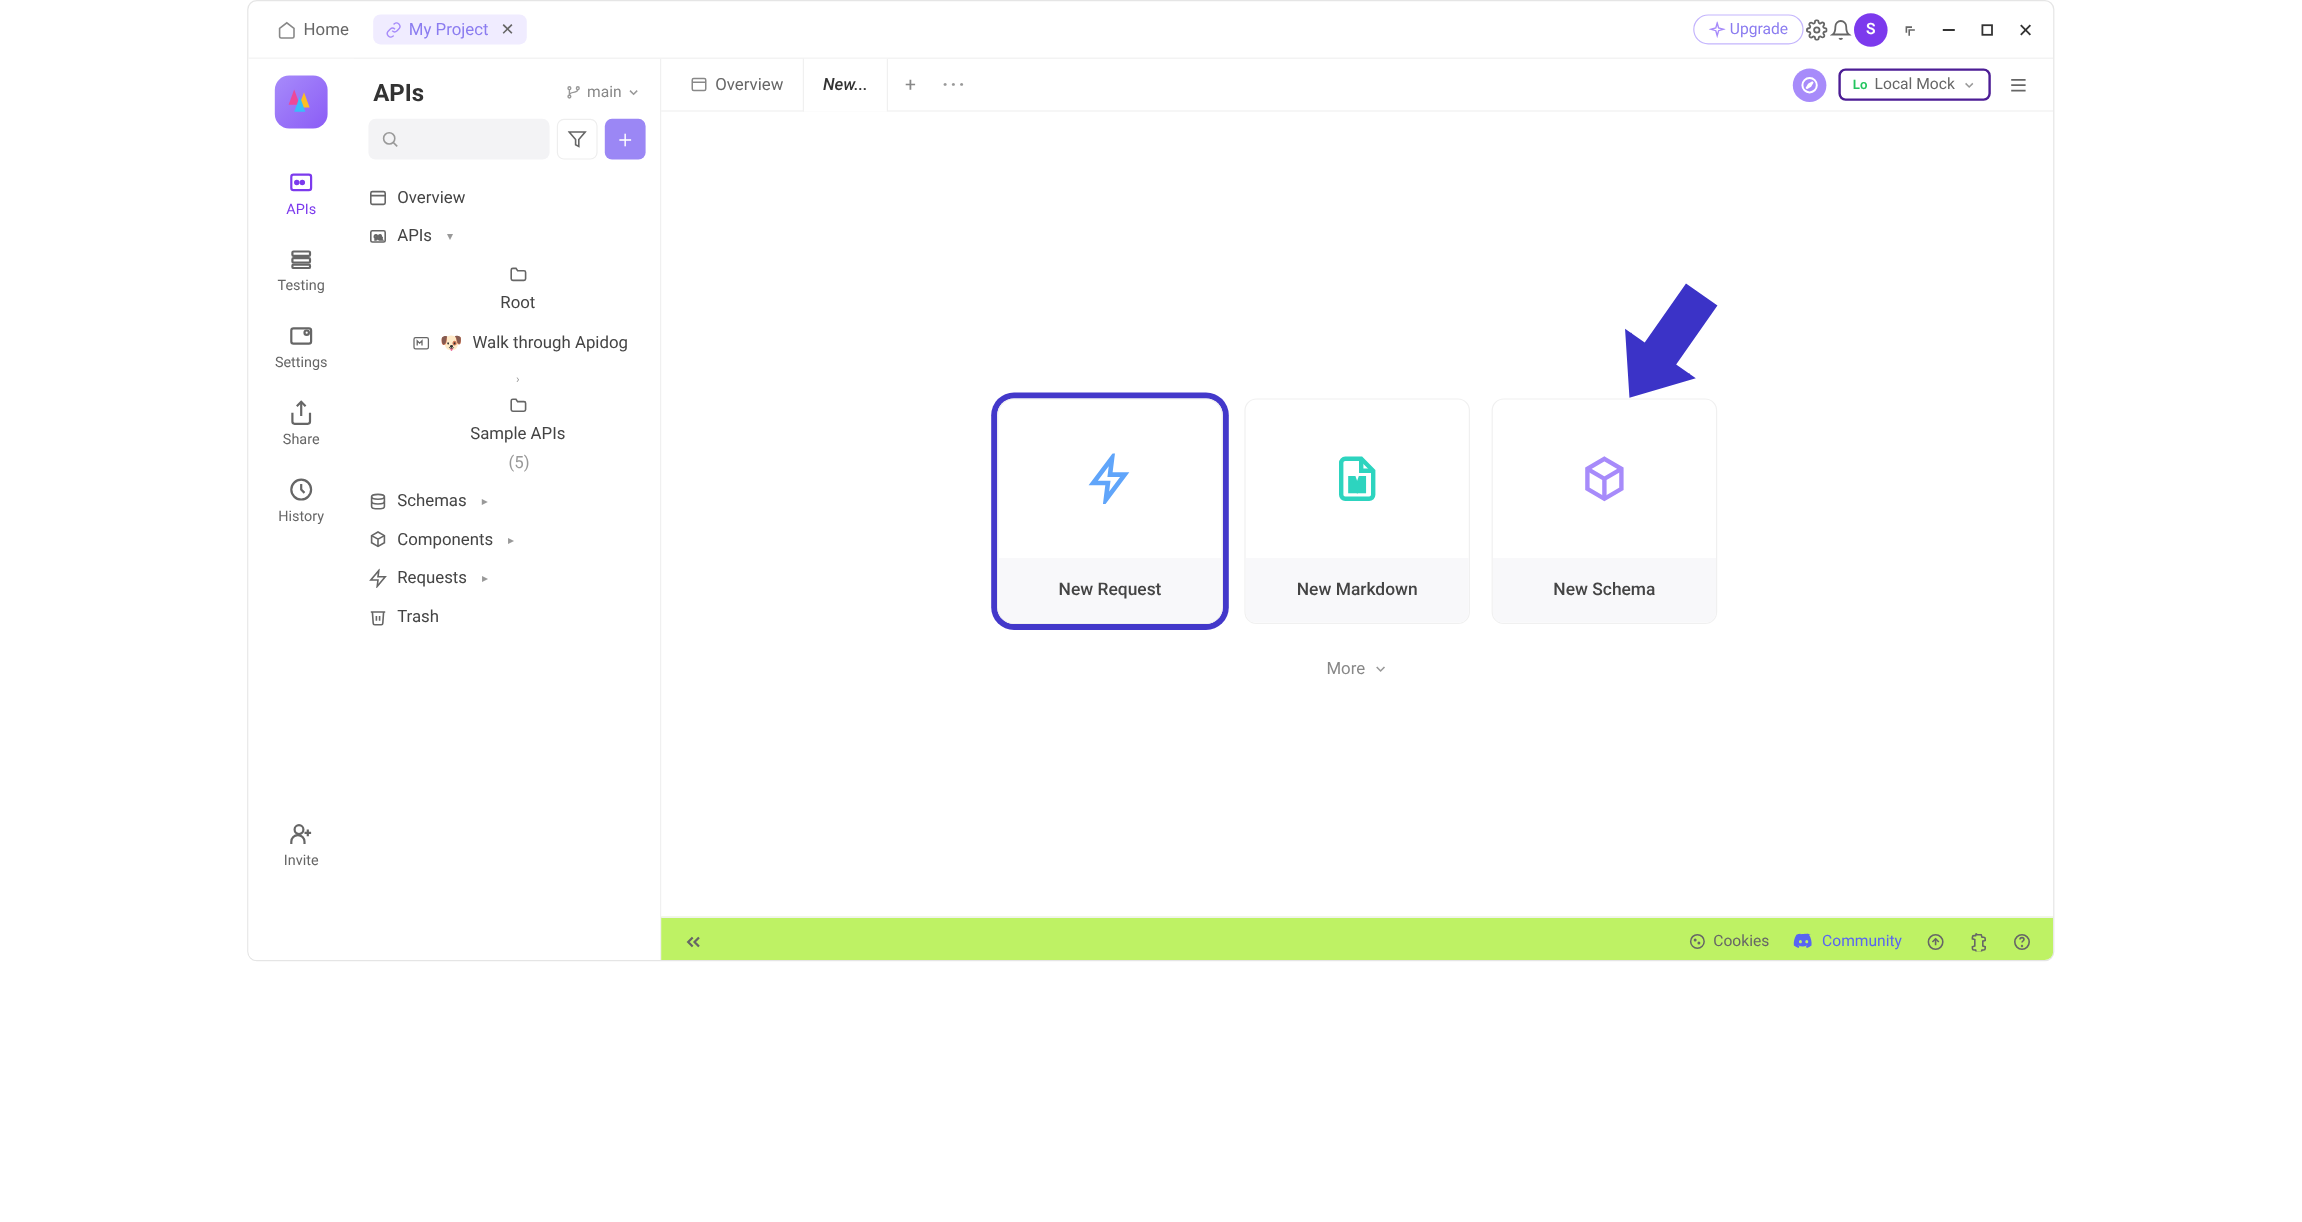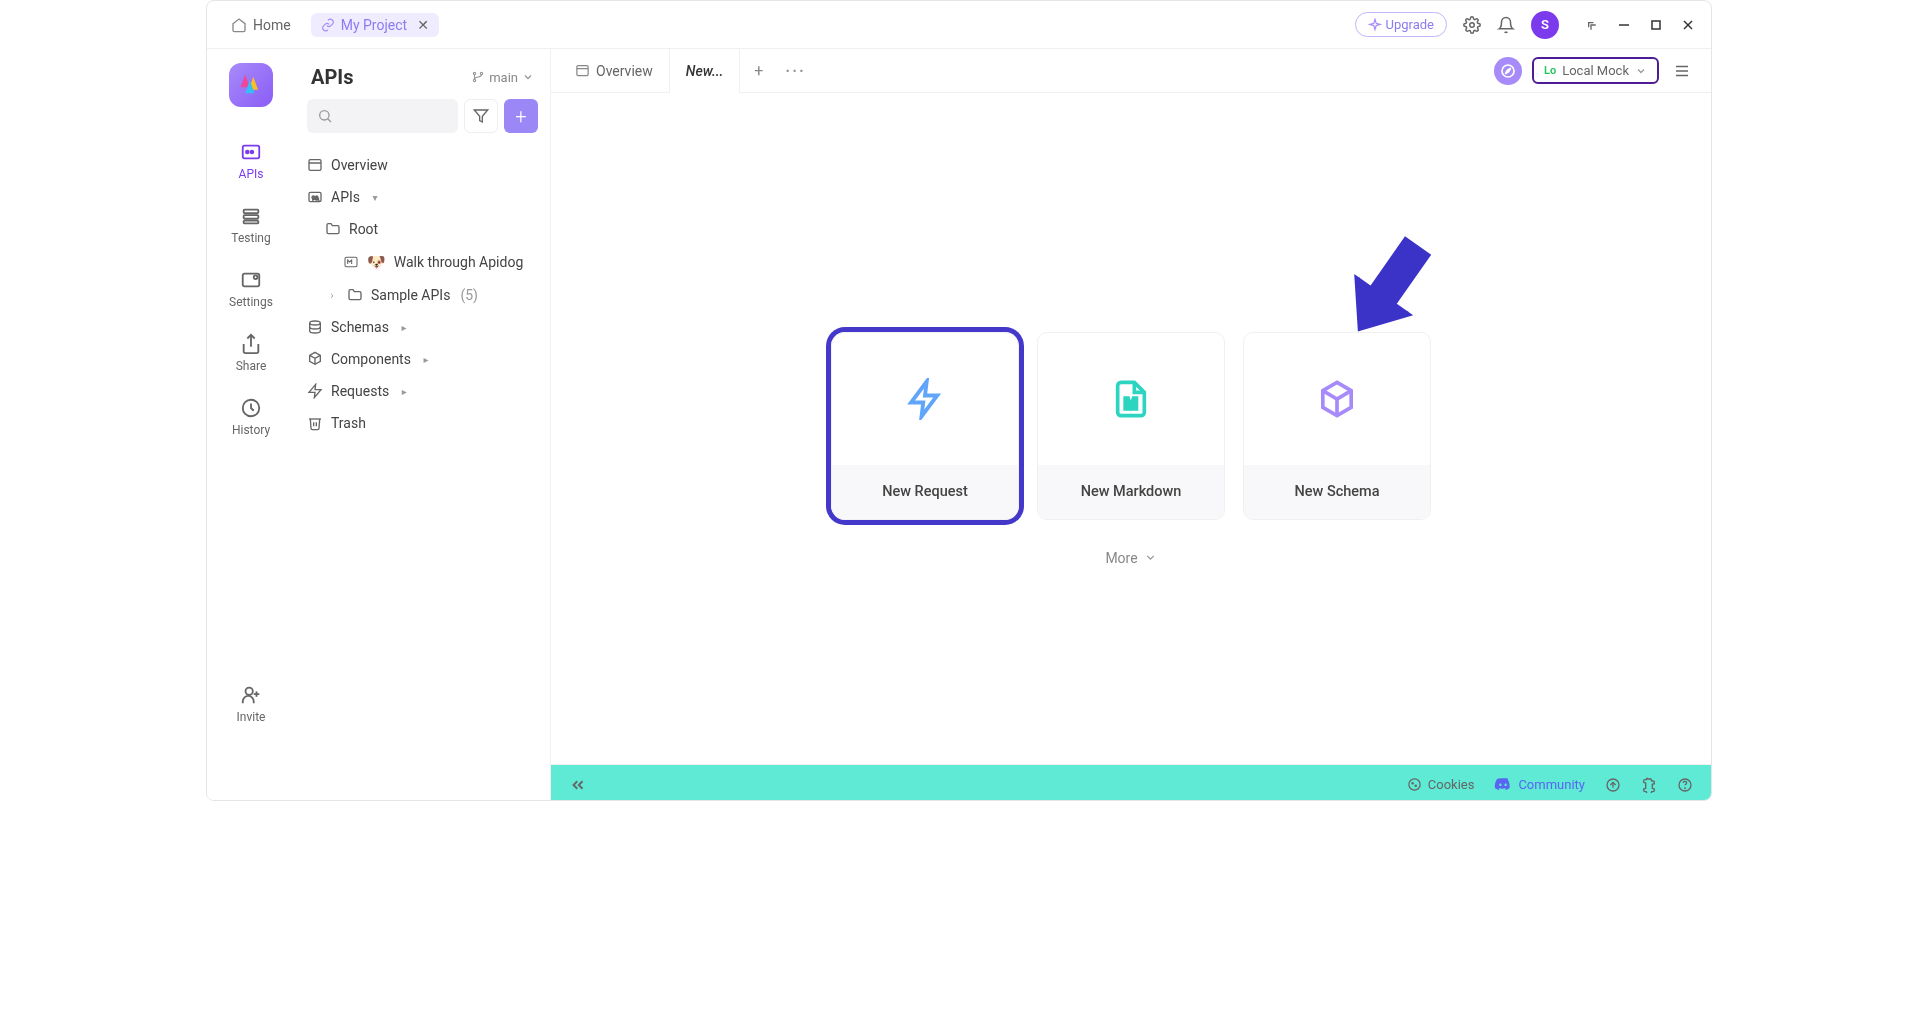--- a/index.html
+++ b/index.html
@@ -4,21 +4,21 @@
 <style>
 * { margin:0; padding:0; box-sizing:border-box; font-family:-apple-system,BlinkMacSystemFont,"Segoe UI",Roboto,sans-serif; }
 body { background:#fff; width:1506px; height:801px; overflow:hidden; position:relative; border:1px solid #e5e5e5; border-radius:8px; margin:0 auto; }
 
 
 .titlebar { height:48px; display:flex; align-items:center; padding:0 16px; border-bottom:1px solid #f0f0f0; justify-content:space-between; }
 .titlebar-left { display:flex; align-items:center; gap:12px; }
 .home-item { display:flex; align-items:center; gap:6px; color:#666; font-size:14px; cursor:pointer; padding:4px 8px; }
 .tab-pill { display:flex; align-items:center; gap:6px; padding:4px 10px; background:#f0ecff; border-radius:6px; font-size:14px; color:#8b7cf0; cursor:pointer; }
 .tab-pill .close { font-size:14px; color:#666; margin-left:4px; }
-.titlebar-right { display:flex; align-items:center; gap:16px; }
+.titlebar-right { display:flex; align-items:center; gap:2px; }
 .upgrade-btn { display:flex; align-items:center; gap:4px; padding:4px 12px; border:1px solid #c4b5fd; border-radius:14px; color:#8b7cf0; font-size:13px; cursor:pointer; }
 .icon-btn { cursor:pointer; color:#666; display:flex; align-items:center; }
 .avatar { width:28px; height:28px; border-radius:50%; background:#7c3aed; color:#fff; display:flex; align-items:center; justify-content:center; font-size:13px; font-weight:600; }
 .win-controls { display:flex; gap:18px; margin-left:8px; }
 
 
 .main { display:flex; height:calc(100% - 44px); }
 
 
 .rail { width:88px; background:#fff; display:flex; flex-direction:column; align-items:center; padding-top:14px; gap:4px; }
@@ -35,21 +35,21 @@
 .sidebar-title { font-size:20px; font-weight:700; color:#333; }
 .branch-sel { display:flex; align-items:center; gap:4px; font-size:13px; color:#888; cursor:pointer; }
 .search-row { display:flex; gap:6px; padding:0 12px 12px; }
 .search-box { flex:1; height:34px; background:#f3f3f5; border-radius:6px; display:flex; align-items:center; padding:0 10px; color:#999; cursor:text; }
 .search-filter { width:34px; height:34px; border:1px solid #eee; border-radius:6px; display:flex; align-items:center; justify-content:center; cursor:pointer; color:#666; }
 .search-add { width:34px; height:34px; background:#9b87f5; border-radius:6px; display:flex; align-items:center; justify-content:center; cursor:pointer; color:#fff; font-size:20px; font-weight:300; }
 
 .tree { padding:4px 12px; flex:1; overflow:auto; }
 .tree-item { display:flex; align-items:center; gap:8px; padding:8px 0; font-size:14px; color:#444; cursor:pointer; }
 .tree-item .chevron { width:14px; color:#999; font-size:10px; text-align:center; }
-.tree-item.indent1 { padding-left:18px; }
+.tree-item.indent1 { padding-left:18px;flex-direction:column; }
 .tree-item.indent2 { padding-left:36px; }
 .tree-item .count { color:#999; margin-left:2px; }
 
 .brand-footer { text-align:center; padding:14px; color:#ddd; font-size:13px; font-weight:700; letter-spacing:1px; }
 
 
 .content { flex:1; display:flex; flex-direction:column; position:relative; }
 .tabbar { height:44px; display:flex; align-items:center; border-bottom:1px solid #f0f0f0; padding:0 8px; }
 .tab { height:44px; display:flex; align-items:center; gap:6px; padding:0 16px; font-size:14px; color:#666; cursor:pointer; border-right:1px solid #f0f0f0; }
 .tab.ov { border-right:1px solid #f0f0f0; }
@@ -65,21 +65,21 @@
 .cards-area { flex:1; display:flex; flex-direction:column; align-items:center; justify-content:center; gap:30px; position:relative; }
 .cards { display:flex; gap:18px; }
 .card { width:188px; height:188px; border:1px solid #f0f0f0; border-radius:10px; display:flex; flex-direction:column; cursor:pointer; overflow:hidden; }
 .card.highlighted { box-shadow:0 0 0 5px #4338ca; border-radius:14px; }
 .card-icon-area { flex:1; display:flex; align-items:center; justify-content:center; }
 .card-label { height:54px; background:#f8f8fa; display:flex; align-items:center; justify-content:center; font-size:14.5px; color:#444; font-weight:500; }
 .more-link { display:flex; align-items:center; gap:6px; color:#888; font-size:14px; cursor:pointer; }
 
 .arrow-overlay { position:absolute; top:60px; left:730px; pointer-events:none; }
 
-.footer { height:40px; border-top:1px solid #f0f0f0; display:flex; align-items:center; padding:0 18px; justify-content:space-between; position:absolute; bottom:0; left:0; right:0; background:#5eead4; }
+.footer { height:40px; border-top:1px solid #f0f0f0; display:flex; align-items:center; padding:0 18px; justify-content:space-between; position:absolute; bottom:0; left:0; right:0; background:#bef264; }
 .footer-left { color:#666; cursor:pointer; }
 .footer-right { display:flex; align-items:center; gap:20px; font-size:13px; color:#666; }
 .footer-link { display:flex; align-items:center; gap:6px; cursor:pointer; }
 .footer-link.community { color:#5865f2; }
 svg { display:block; }
 .dog-emoji { font-size:15px; }
 </style>
 </head>
 <body>
 

